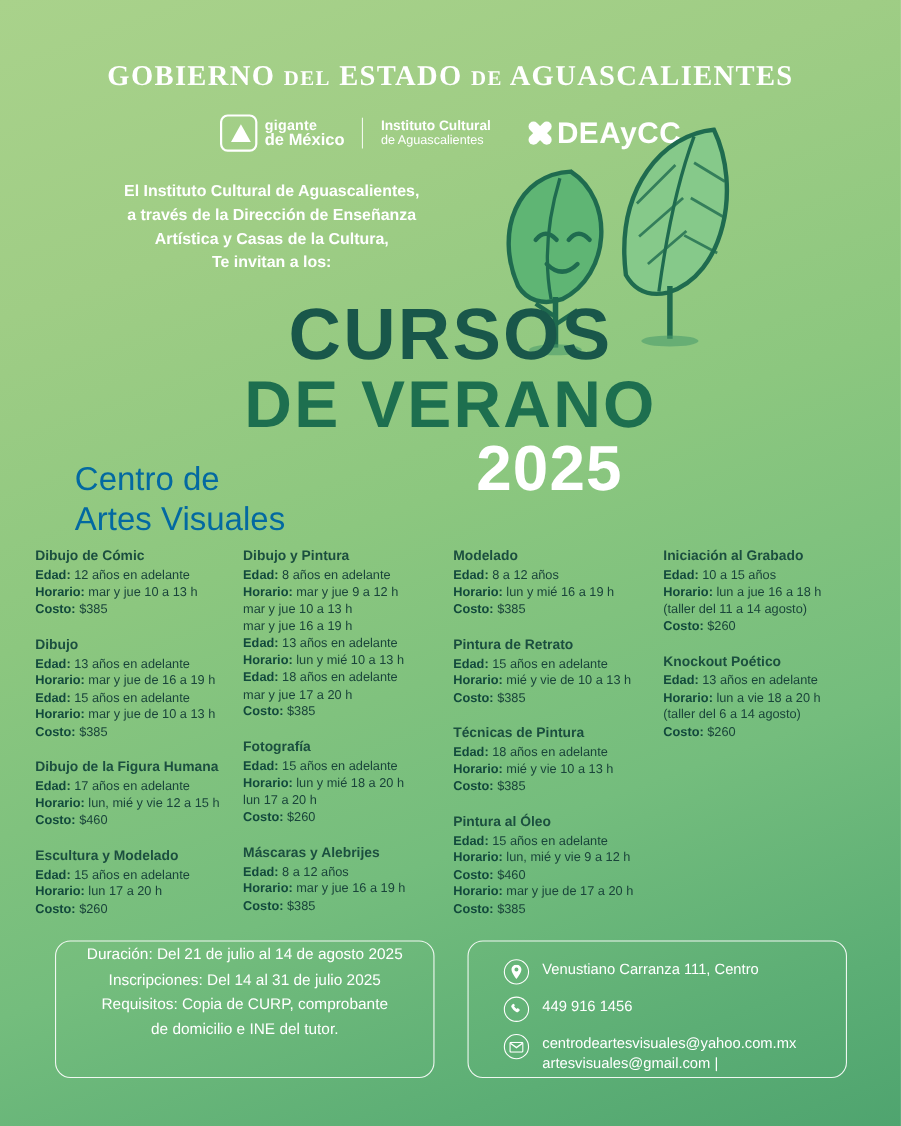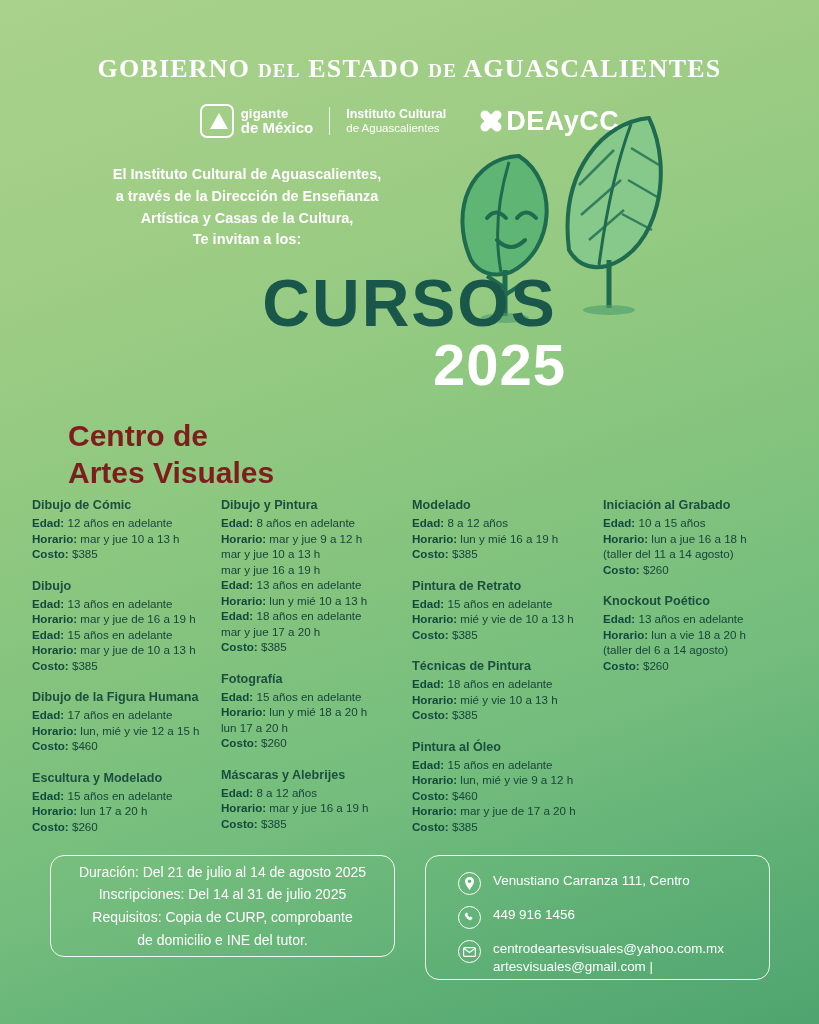--- a/index.html
+++ b/index.html
@@ -112,23 +112,23 @@
     font-size: 60px; font-weight: bold; color: #1d6f4f; letter-spacing: 2px; margin-top: 4px;
   }
   .main-title .l3 {
     font-size: 58px; font-weight: bold; color: #ffffff; letter-spacing: 1px;
     margin-top: 2px; margin-left: 180px;
   }
 
   .subtitle {
     position: absolute;
     left: 68px; top: 418px;
-    color: #7f1d1d;
+    color: #0369a1;
     font-size: 30px;
-    font-weight: bold;
+    font-weight: normal;
     line-height: 1.22;
   }
 
   
   .columns {
     position: absolute;
     top: 498px; left: 32px;
     width: 760px;
     display: flex;
     gap: 0px;
@@ -152,22 +152,22 @@
   .course .cont { padding-left: 0; }
 
   
   .box {
     position: absolute;
     border: 1.6px solid rgba(255,255,255,.9);
     border-radius: 14px;
     color: #ffffff;
   }
   .box-left {
-    left: 50px; top: 855px; width: 345px; height: 102px;
-    display: flex; align-items: center; justify-content: center;
+    left: 50px; top: 855px; width: 345px; height: 125px;
+    display: flex; align-items: flex-start; justify-content: center;
     text-align: center;
   }
   .box-left .txt { font-size: 14px; line-height: 1.62; }
   .box-right {
     left: 425px; top: 855px; width: 345px; height: 125px;
     padding: 16px 32px;
   }
   .contact-row {
     display: flex; align-items: flex-start; gap: 12px; margin-bottom: 11px;
     font-size: 13.4px; line-height: 1.32;
@@ -238,20 +238,21 @@
     </div>
   </div>
 
   <div class="invite" style="white-space:pre-line">El Instituto Cultural de Aguascalientes,
 a través de la Dirección de Enseñanza
 Artística y Casas de la Cultura,
 Te invitan a los:</div>
 
   <div class="main-title">
     <div class="l1">CURSOS</div>
+    <div class="l2">DE VERANO</div>
     <div class="l3">2025</div>
   </div>
 
   <div class="subtitle" style="white-space:pre-line">Centro de
 Artes Visuales</div>
 
   <div class="columns" id="columns">
       <div class="col">
         <div class="course">
           <h3>Dibujo de Cómic</h3>

